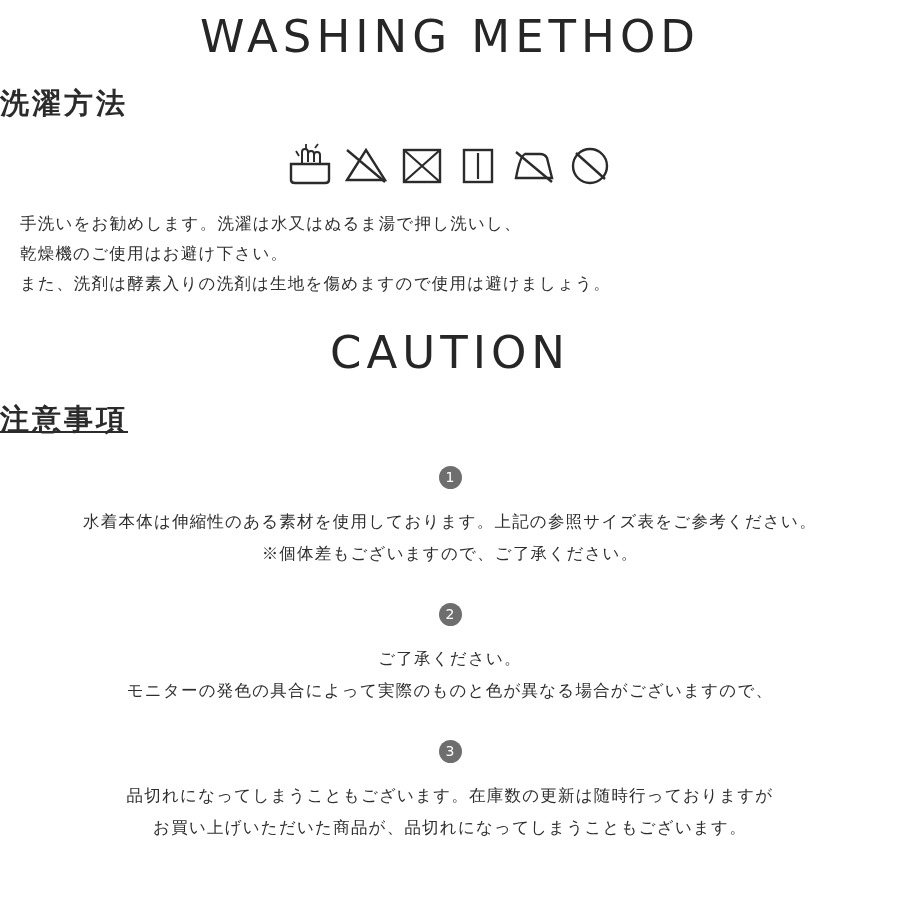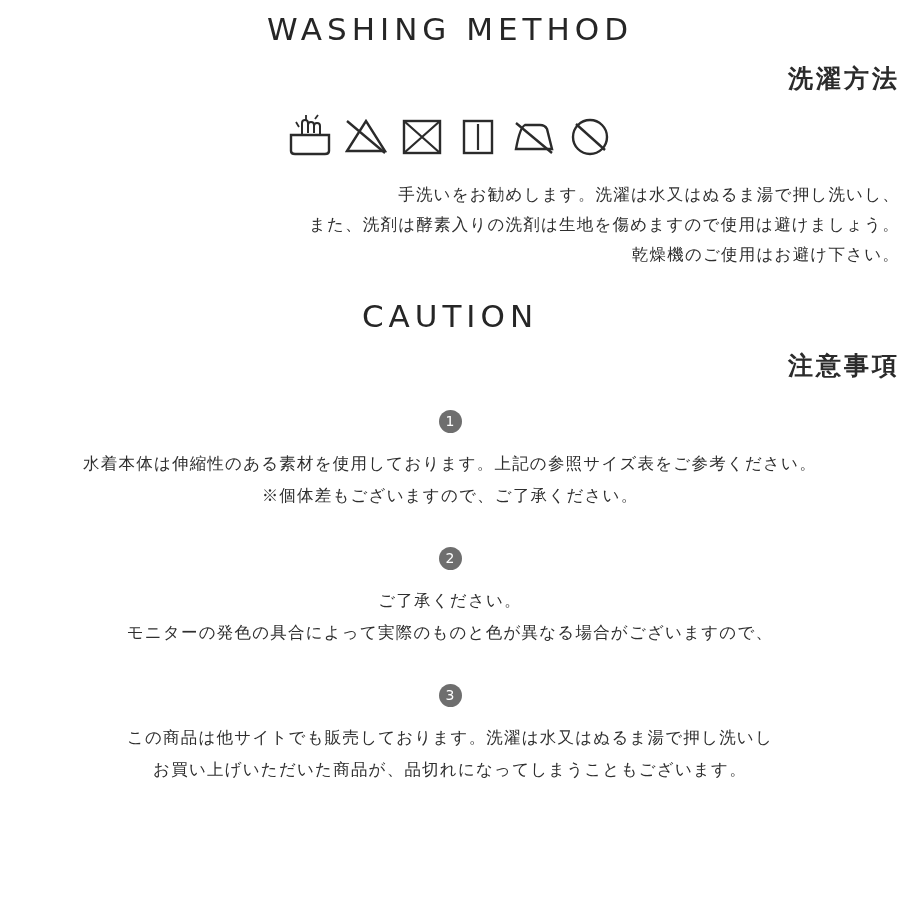--- a/index.html
+++ b/index.html
@@ -18,30 +18,30 @@
     width: 900px;
     height: 900px;
     position: relative;
     box-sizing: border-box;
     padding: 0;
   }
 
   
   .en-title {
     text-align: center;
-    font-size: 31px;
+    font-size: 45px;
     letter-spacing: 5px;
     font-weight: 400;
     color: #262626;
     line-height: 1;
     font-family: "DejaVu Sans", sans-serif;
   }
   .jp-title {
-    text-align: right;
-    font-size: 25px;
+    text-align: left;
+    font-size: 29px;
     letter-spacing: 3px;
     color: #2b2b2b;
     font-weight: 600;
     line-height: 1;
   }
 
   #washing-title { margin-top: 14px; }
   #washing-subtitle { margin-top: 20px; }
 
   
@@ -54,50 +54,51 @@
   }
   .symbol {
     width: 46px;
     height: 46px;
     position: relative;
   }
   .symbol svg { display: block; }
 
   
   .text-block {
-    text-align: right;
+    text-align: left;
     margin-top: 20px;
+    padding-left: 20px;
   }
   .text-line {
     font-size: 16.5px;
     letter-spacing: 1.2px;
     line-height: 30px;
     color: #2e2e2e;
     white-space: nowrap;
   }
 
   
   #caution-title { margin-top: 32px; }
-  #caution-subtitle { margin-top: 18px; }
+  #caution-subtitle { margin-top: 18px; text-decoration: underline; }
 
   .num-badge {
     width: 23px;
     height: 23px;
     border-radius: 50%;
     background: #6e6e6e;
     color: #ffffff;
     font-size: 14px;
     line-height: 23px;
     text-align: center;
     margin: 0 auto;
     font-family: "DejaVu Sans", sans-serif;
   }
   .caution-item { text-align: center; }
   .caution-item .num-wrap { margin-top: 34px; }
-  .caution-item .body { margin-top: 16px; font-family: Liberation Mono, monospace; }
+  .caution-item .body { margin-top: 16px; }
   .caution-item .body .text-line { line-height: 32px; }
 
   #caution-item-1 .num-wrap { margin-top: 32px; }
 </style>
 </head>
 <body>
 
 <div class="page">
 
   <h1 class="en-title" id="washing-title">WASHING METHOD</h1>
@@ -148,22 +149,22 @@
       <svg width="46" height="46" viewBox="0 0 46 46">
         <circle cx="23" cy="24" r="17" fill="none" stroke="#2b2b2b" stroke-width="2.4"></circle>
         <path d="M9 11 L38 37" stroke="#2b2b2b" stroke-width="2.4" fill="none"></path>
       </svg>
     </div>
 
   </div>
 
   <div class="text-block">
     <div class="text-line">手洗いをお勧めします。洗濯は水又はぬるま湯で押し洗いし、</div>
+    <div class="text-line">乾燥機のご使用はお避け下さい。</div>
     <div class="text-line">また、洗剤は酵素入りの洗剤は生地を傷めますので使用は避けましょう。</div>
-    <div class="text-line">乾燥機のご使用はお避け下さい。</div>
   </div>
 
   <h1 class="en-title" id="caution-title">CAUTION</h1>
 
   <h2 class="jp-title" id="caution-subtitle">注意事項</h2>
 
   <div class="caution-item" id="caution-item-1">
     <div class="num-wrap">
       <div class="num-badge">1</div>
     </div>
@@ -181,18 +182,18 @@
       <div class="text-line">ご了承ください。</div>
       <div class="text-line">モニターの発色の具合によって実際のものと色が異なる場合がございますので、</div>
     </div>
   </div>
 
   <div class="caution-item" id="caution-item-3">
     <div class="num-wrap">
       <div class="num-badge">3</div>
     </div>
     <div class="body">
-      <div class="text-line">この商品は他サイトでも販売しております。洗濯は水又はぬるま湯で押し洗いし</div>
+      <div class="text-line">品切れになってしまうこともございます。在庫数の更新は随時行っておりますが</div>
       <div class="text-line">お買い上げいただいた商品が、品切れになってしまうこともございます。</div>
     </div>
   </div>
 
 </div>
 
 </body></html>

